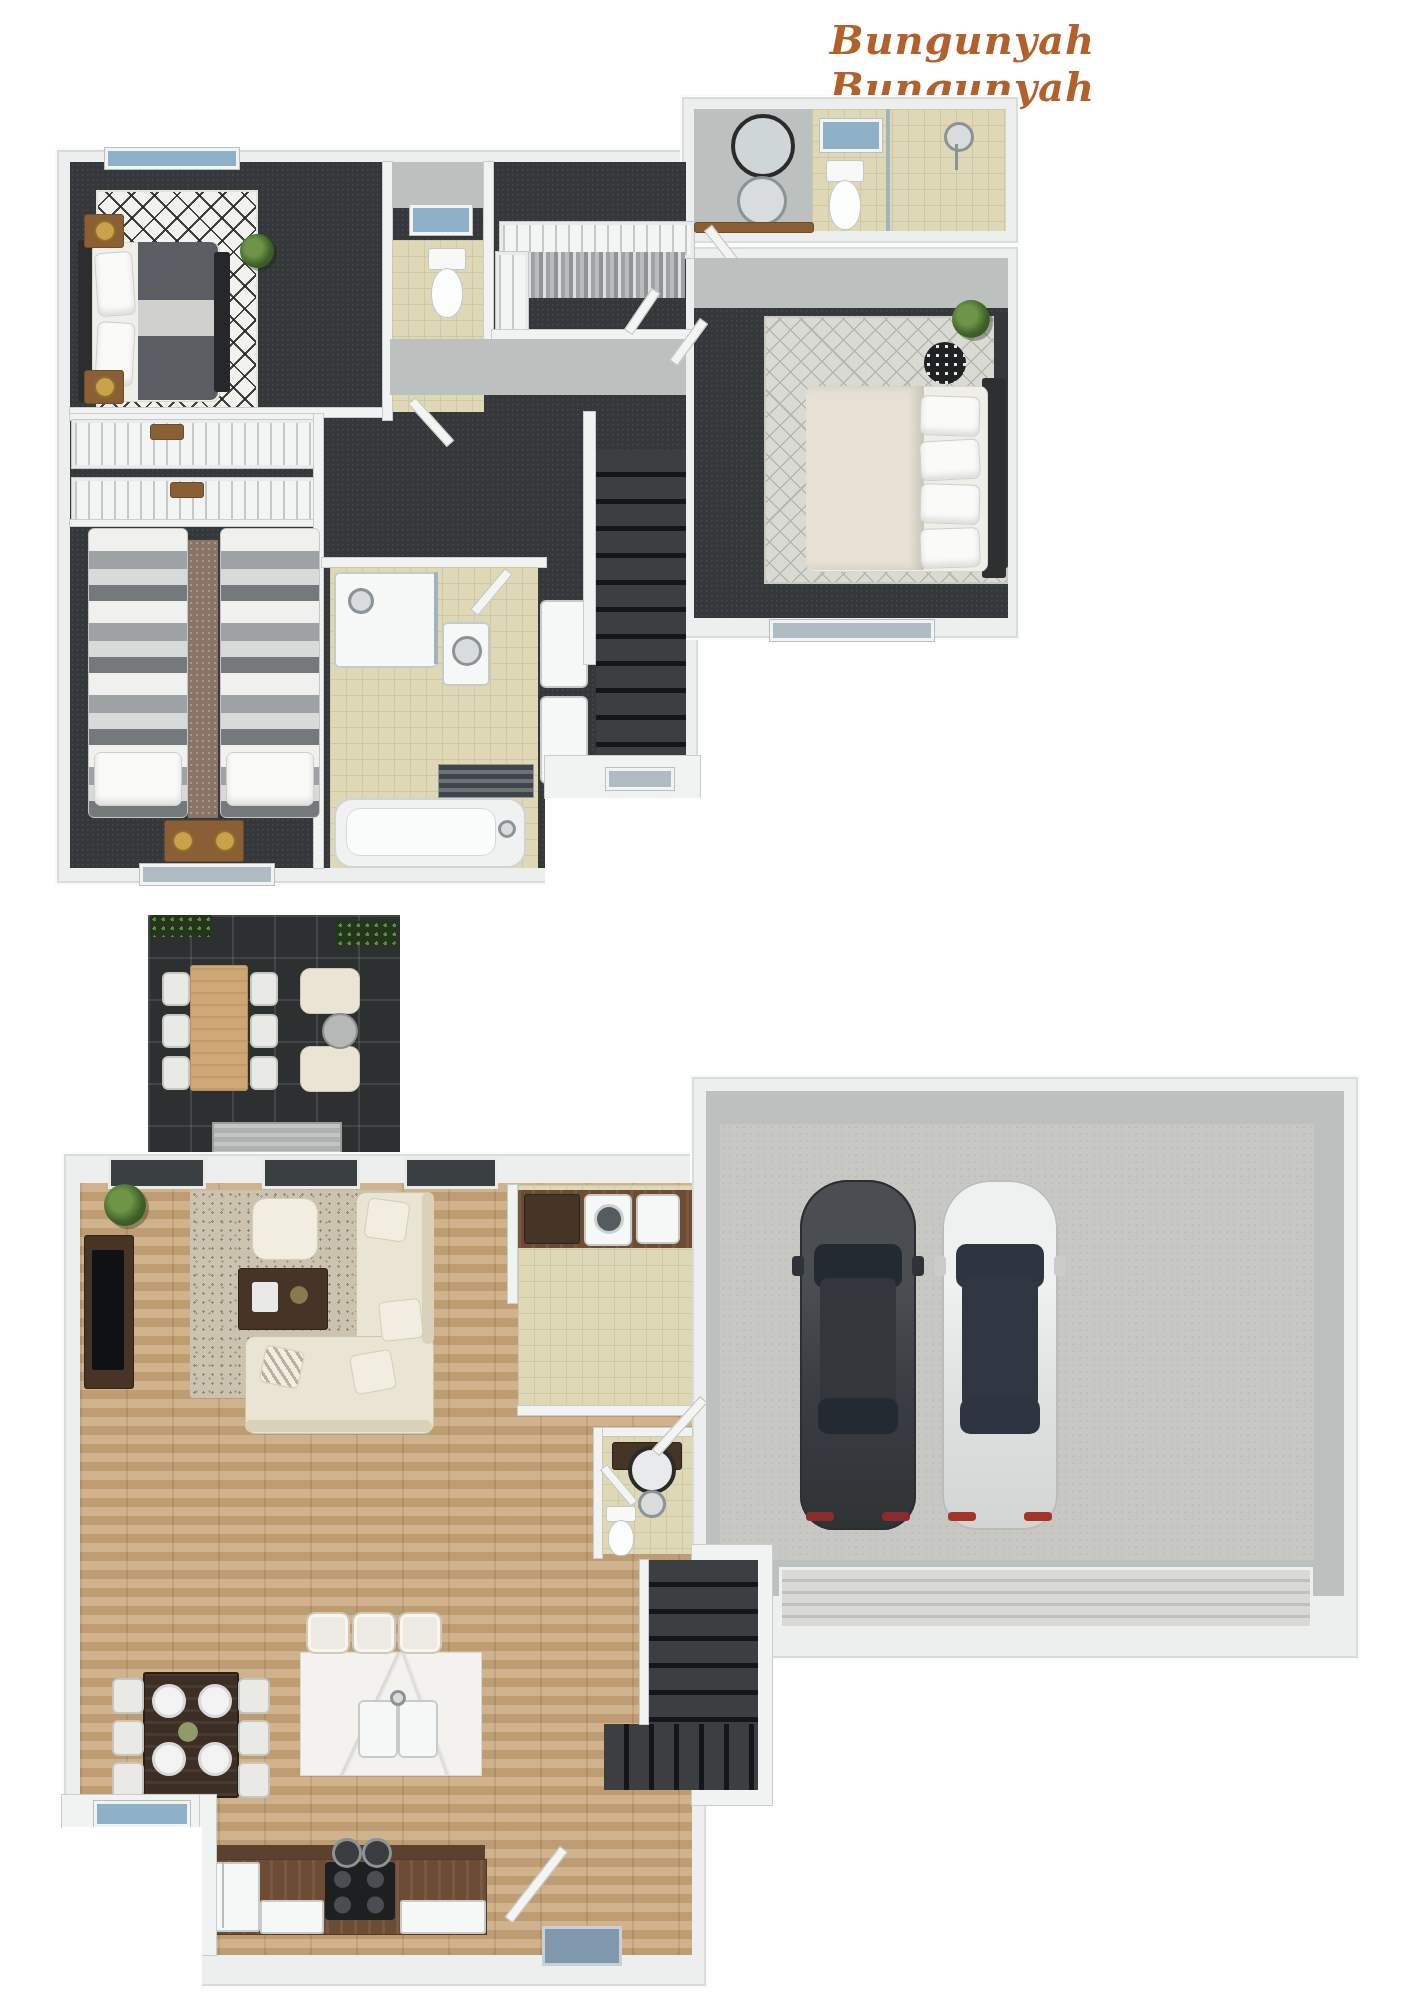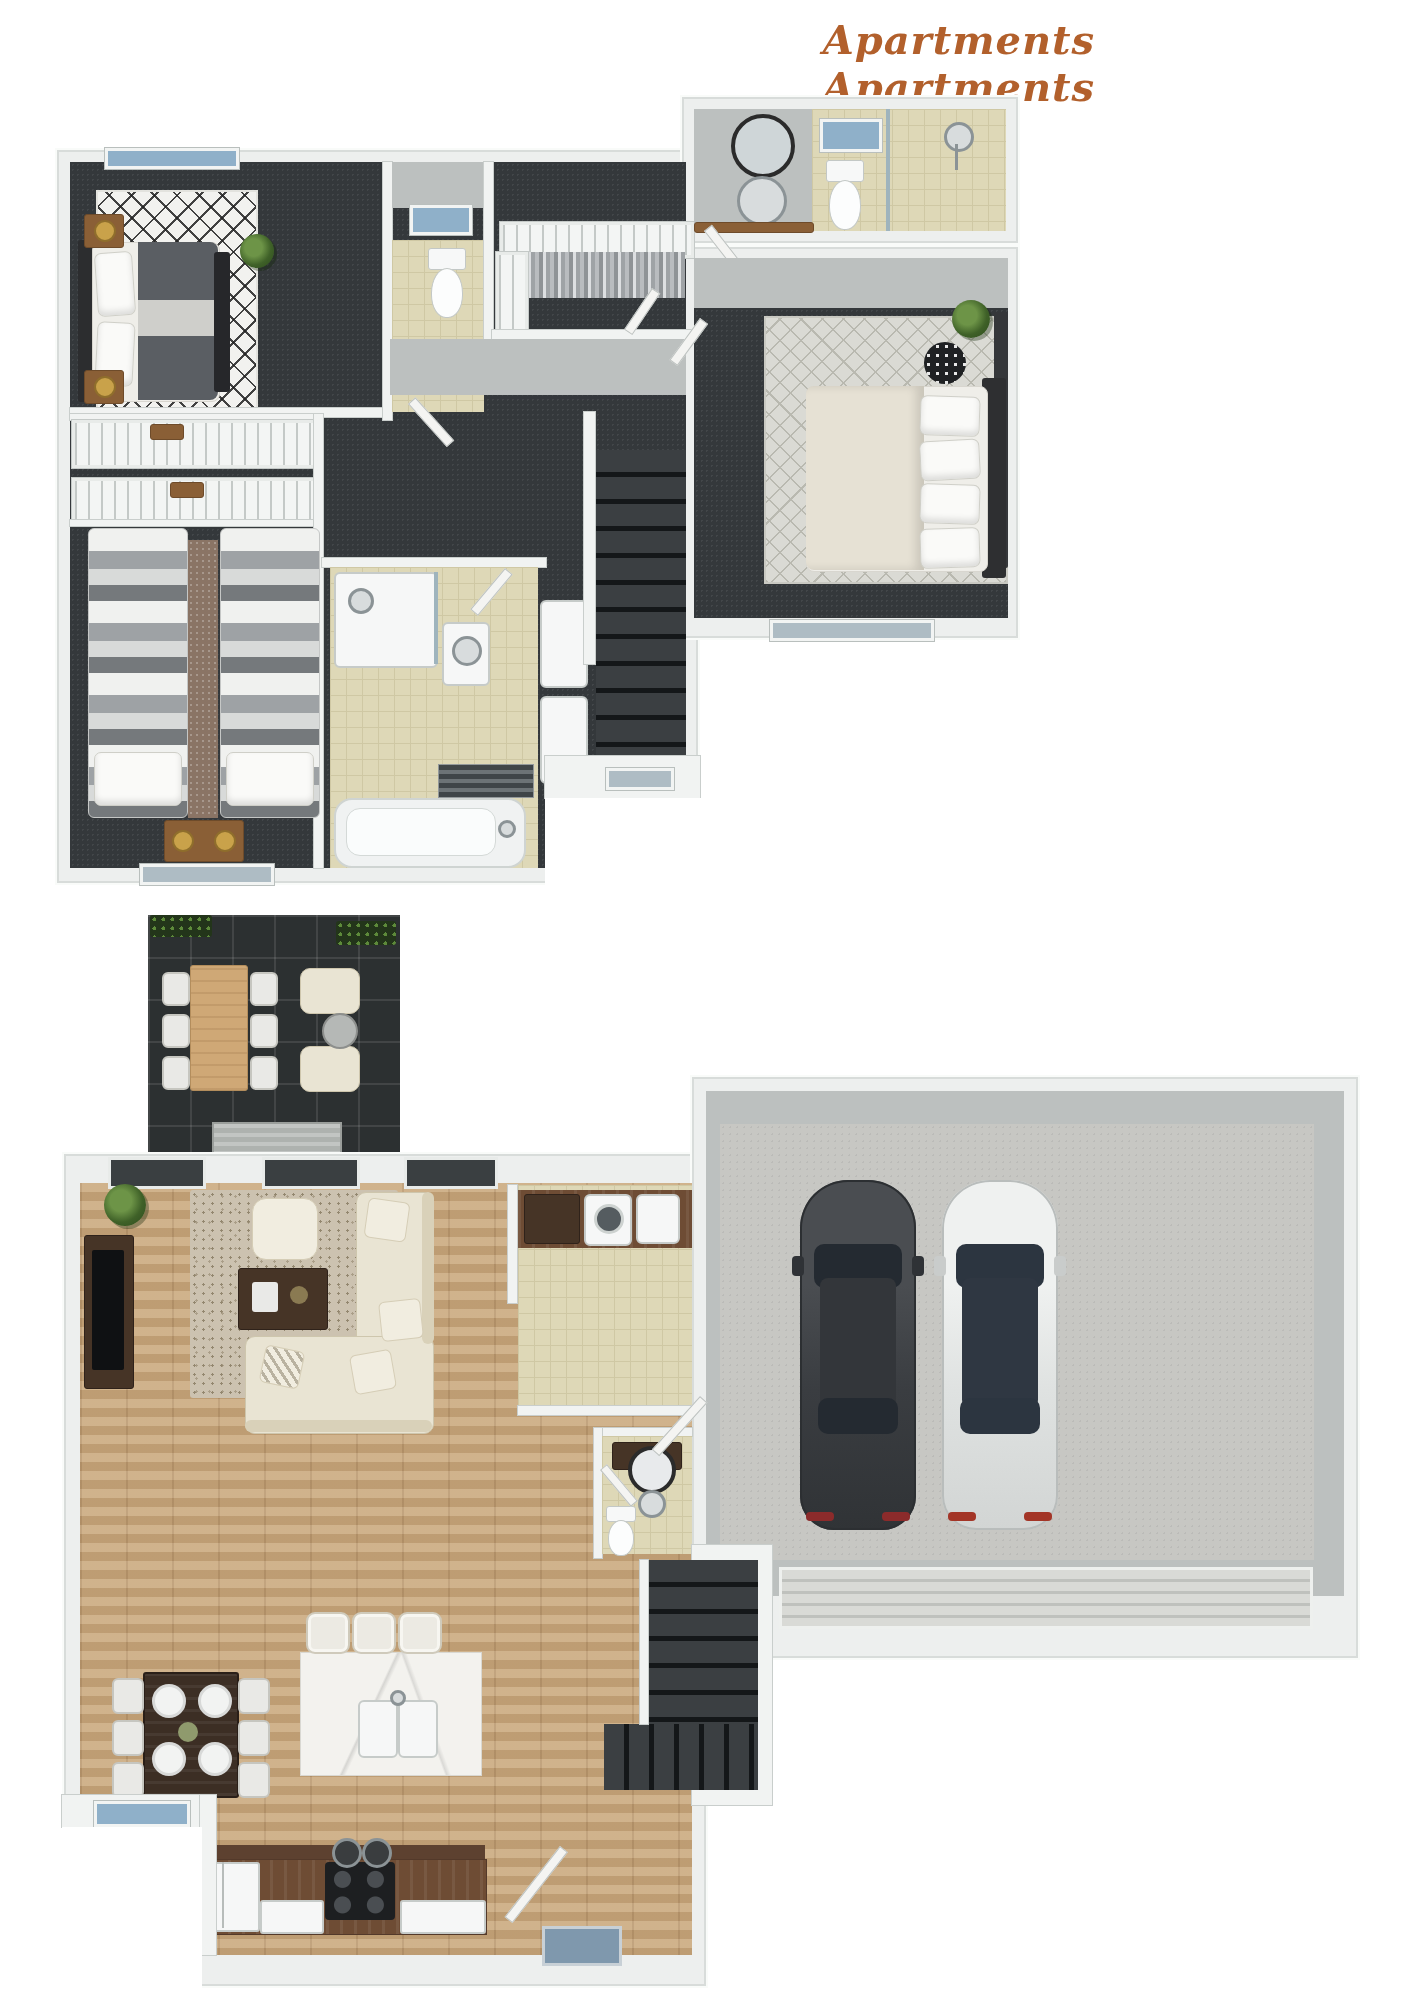--- a/index.html
+++ b/index.html
@@ -53,21 +53,21 @@
   .tub-in{background:#fafcfc;border:1px solid #d4d9d7;border-radius:14px;}
   .towel{background:repeating-linear-gradient(180deg,#3f4548 0 5px,#6c7376 5px 9px);border:1px solid #93999b;}
   .carbody{border-radius:48px 48px 34px 34px;}
   .carglass{background:#242a31;border-radius:10px;}
 </style>
 </head>
 <body>
 
 <div class="canvas">
 
-  <div class="abs title" style="left:690px;top:16px;width:405px;height:56px;">Apartments Apartments</div>
+  <div class="abs title" style="left:690px;top:16px;width:405px;height:56px;">Bungunyah Bungunyah</div>
 
   <section>
 
     <div class="abs wall" style="left:55px;top:148px;width:645px;height:737px;"></div>
     <div class="abs wall" style="left:680px;top:95px;width:340px;height:150px;"></div>
     <div class="abs wall" style="left:680px;top:245px;width:340px;height:395px;"></div>
 
     <div class="abs carpet" style="left:70px;top:162px;width:616px;height:706px;"></div>
 
     <div class="abs glasswin" style="left:105px;top:148px;width:128px;height:15px;"></div>

